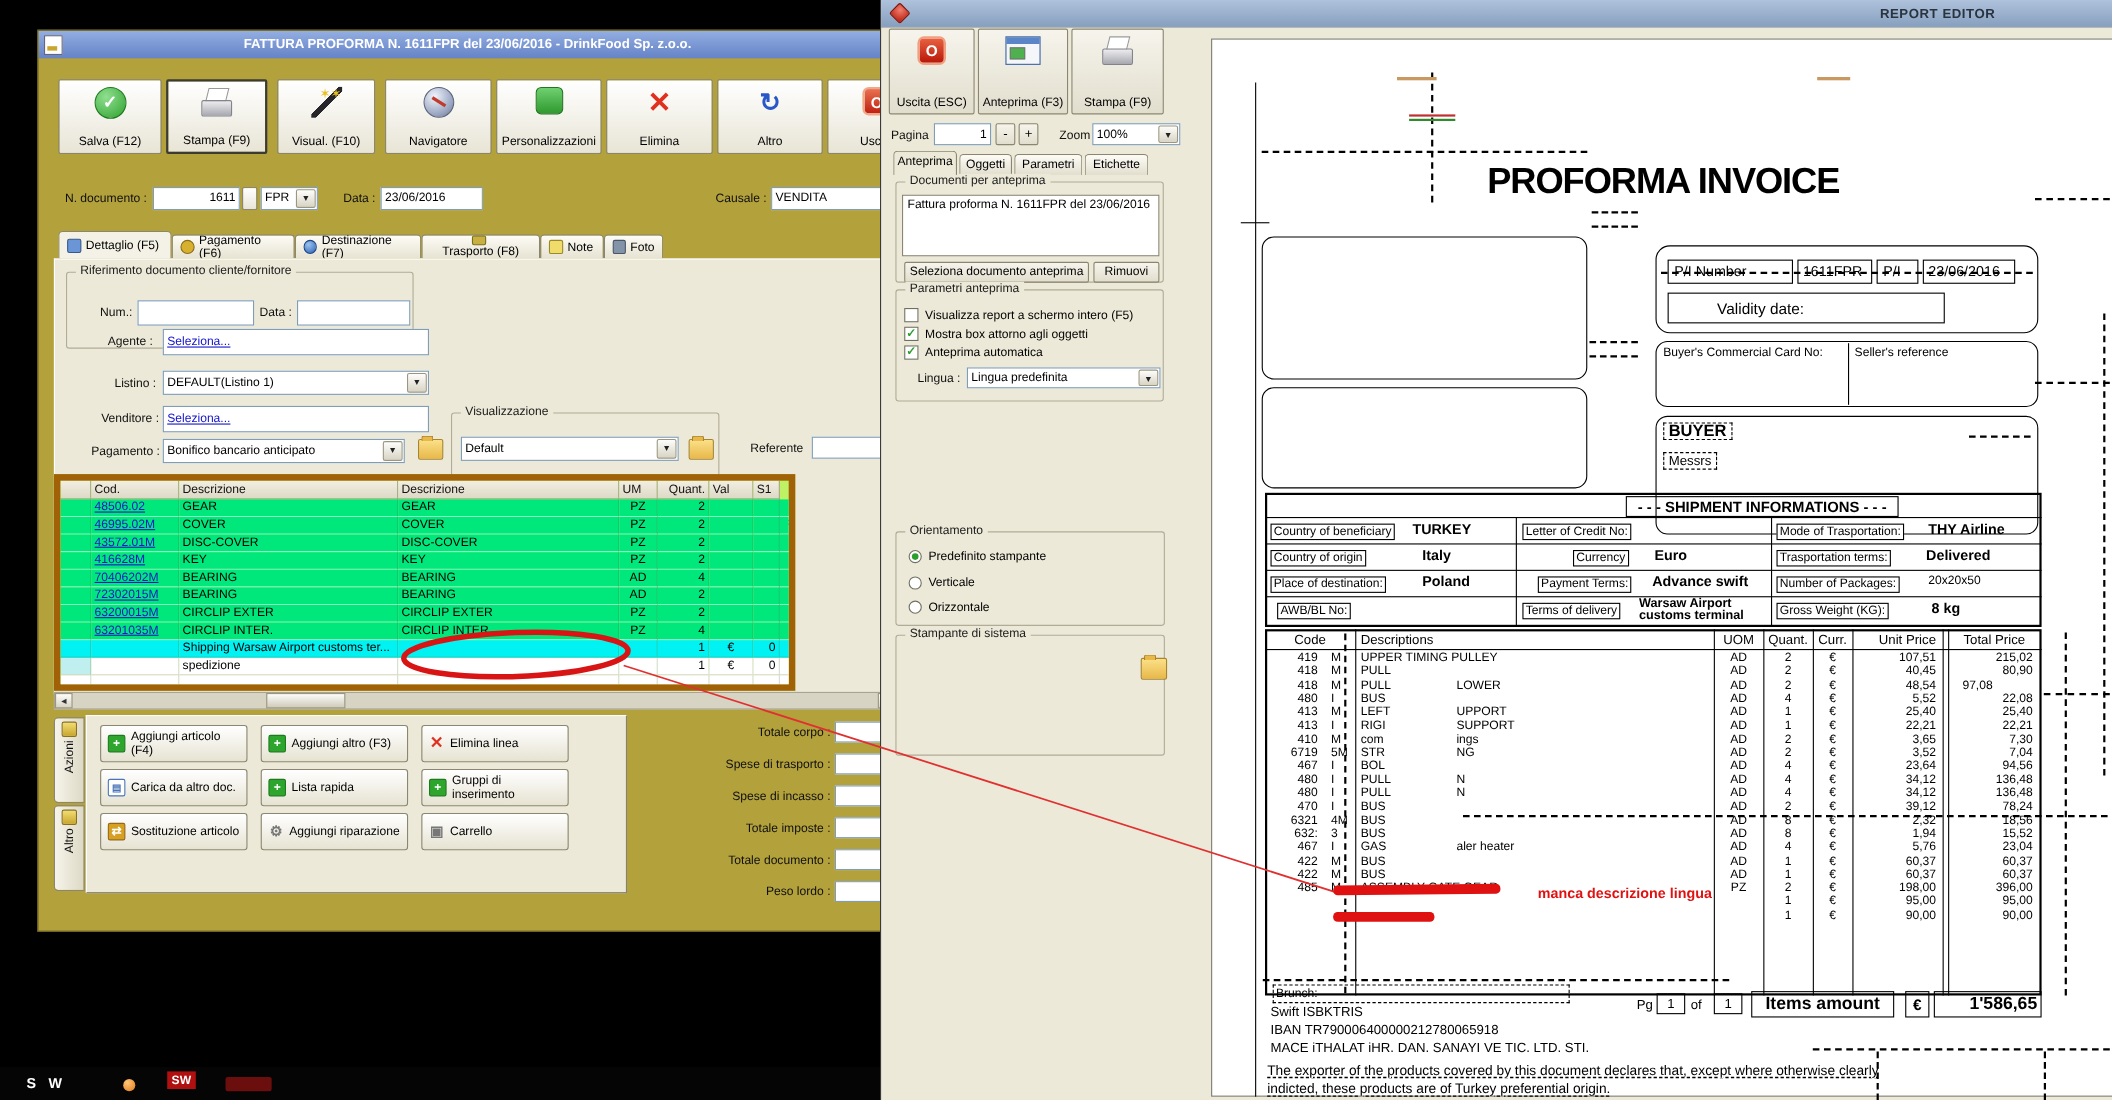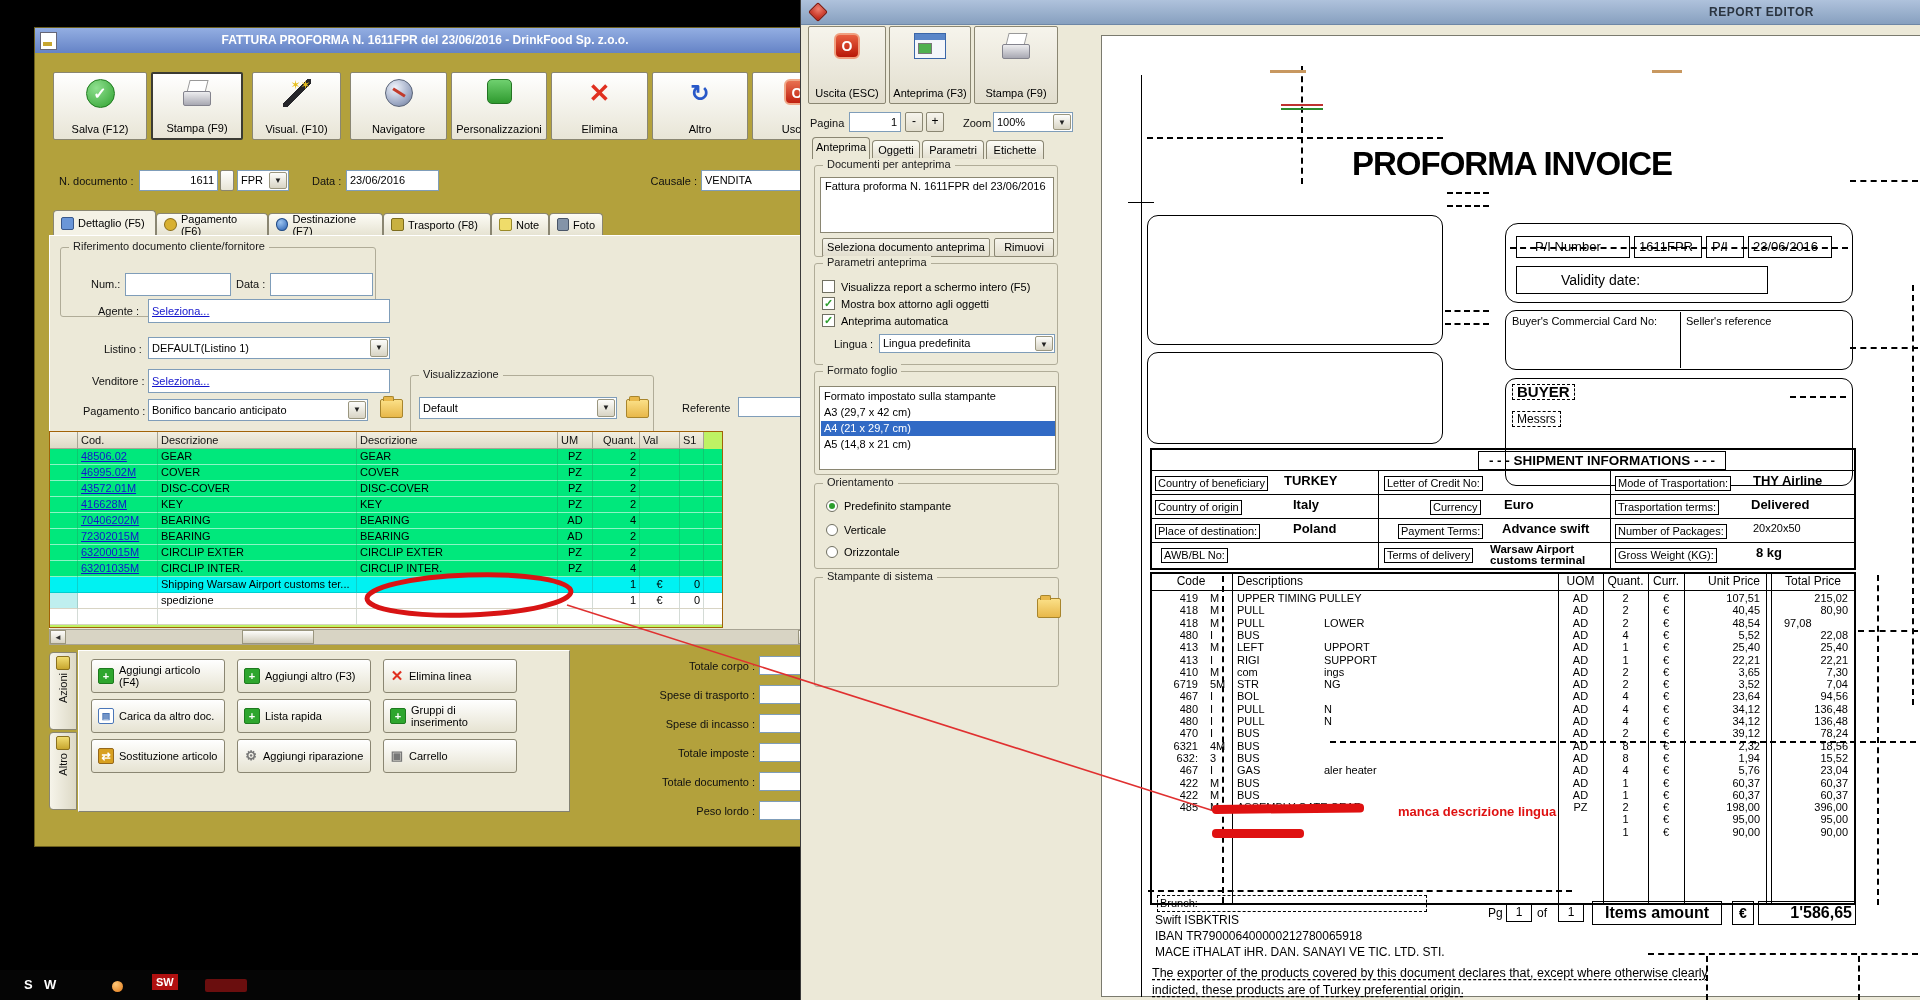--- a/index.html
+++ b/index.html
@@ -69,21 +69,21 @@
   .doc-ic::after{content:'';position:absolute;left:2px;top:9px;width:9px;height:4px;background:#C8A62E}
   #lw-toolbar{position:absolute;left:0;top:44px;width:100%;height:71px}
   #lw-toolbar .xpbtn{top:0;height:68px}
   .lwtab{position:absolute;background:linear-gradient(#FDFCF6,#E6E3D2);border:1px solid #8A8672;border-bottom:none;
     border-radius:4px 4px 0 0;font-size:11px;display:flex;align-items:center;padding:0 7px;box-sizing:border-box;height:22px;top:3px}
   .lwtab.act{top:0;height:25px;background:#F4F2E6;z-index:2}
   #lw-panel{position:absolute;left:14px;top:207px;width:766px;height:396px;background:#ECE9D8;
     border:1px solid #fff;border-right-color:#848273;border-bottom-color:#848273;box-sizing:border-box}
   .lab{position:absolute;font-size:11px;color:#101010;white-space:nowrap}
   
-  #lw-grid{position:absolute;left:14px;top:403px;width:674px;height:197px;background:#bef264;border:1px solid #a16207;
+  #lw-grid{position:absolute;left:14px;top:403px;width:674px;height:197px;background:#bef264;border:6px solid #a16207;
     box-sizing:border-box;overflow:hidden}
   .gh{position:absolute;top:0;height:17px;background:linear-gradient(#F2EFE2,#DDD9C6);border-right:1px solid #A8A494;
     border-bottom:1px solid #A8A494;font-size:11px;line-height:16px;padding:0 3px;box-sizing:border-box;color:#111}
   .grow{position:absolute;left:0}
   .gc{position:absolute;top:0;height:16px;font-size:11px;line-height:15px;padding:0 3px;box-sizing:border-box;
     border-right:1px solid rgba(60,90,70,.22);border-bottom:1px solid rgba(255,255,255,.55);overflow:hidden;white-space:nowrap}
   .grow.green .gc{background:#00E87C}
   .grow.cyan .gc{background:#00F2F2;border-bottom-color:rgba(0,0,0,.15)}
   .grow.white .gc{background:#fff;border-bottom-color:#D8D4C4}
   .grow.white .gc.sel{background:#BFEFEF}
@@ -208,21 +208,21 @@
         <span>Dettaglio (F5)</span>
       </div>
       <div class="lwtab" style="left: 121px; width: 112px;">
         <span class="sic money-icon"></span>
         <span>Pagamento (F6)</span>
       </div>
       <div class="lwtab" style="left: 233px; width: 115px;">
         <span class="sic globe-icon"></span>
         <span>Destinazione (F7)</span>
       </div>
-      <div class="lwtab" style="left: 348px; width: 108px;">
+      <div class="lwtab" style="left: 348px; width: 108px; flex-direction: column;">
         <span class="sic transport-icon"></span>
         <span>Trasporto (F8)</span>
       </div>
       <div class="lwtab" style="left: 456px; width: 58px;">
         <span class="sic note-icon"></span>
         <span>Note</span>
       </div>
       <div class="lwtab" style="left: 514px; width: 54px;">
         <span class="sic photo-icon"></span>
         <span>Foto</span>
@@ -536,29 +536,20 @@
       <span class="combo-ar">▼</span>
     </div>
   <div class="cbx" style="left: 7px; top: 16px; width: 13px; height: 13px;"></div>
       <div style="left: 26px; top: 17px; font-size: 11px; white-space: nowrap; position: absolute;">Visualizza report a schermo intero (F5)</div>
       <div class="cbx" style="left: 7px; top: 33px; width: 13px; height: 13px;">✓</div>
       <div style="left: 26px; top: 34px; font-size: 11px; white-space: nowrap; position: absolute;">Mostra box attorno agli oggetti</div>
       <div class="cbx" style="left: 7px; top: 50px; width: 13px; height: 13px;">✓</div>
       <div style="left: 26px; top: 51px; font-size: 11px; white-space: nowrap; position: absolute;">Anteprima automatica</div>
     </div>
 
-  <div class="grp" style="left:13px;top:371px;width:245px;height:104px">
-    <span class="lg">Formato foglio</span>
-    <div class="lb" style="left:4px;top:14px;width:237px;height:84px" id="rw-formato">
-        <div class="lbitem" style="top: 2px;">Formato impostato sulla stampante</div>
-        <div class="lbitem" style="top: 18px;">A3 (29,7 x 42 cm)</div>
-        <div class="lbitem on" style="top: 34px;">A4 (21 x 29,7 cm)</div>
-        <div class="lbitem" style="top: 50px;">A5 (14,8 x 21 cm)</div>
-      </div>
-  </div>
 
   <div class="grp" style="left:13px;top:483px;width:245px;height:86px">
     <span class="lg">Orientamento</span>
     <div id="rw-orient"></div>
   <div class="rdo on" style="left: 11px; top: 16px; width: 12px; height: 12px;"></div>
       <div style="left: 29px; top: 16px; font-size: 11px; white-space: nowrap; position: absolute;">Predefinito stampante</div>
       <div class="rdo" style="left: 11px; top: 40px; width: 12px; height: 12px;"></div>
       <div style="left: 29px; top: 40px; font-size: 11px; white-space: nowrap; position: absolute;">Verticale</div>
       <div class="rdo" style="left: 11px; top: 62px; width: 12px; height: 12px;"></div>
       <div style="left: 29px; top: 62px; font-size: 11px; white-space: nowrap; position: absolute;">Orizzontale</div>
@@ -572,21 +563,21 @@
   <div id="rw-preview"></div>
 </div>
 
 <div id="inv">
   <div class="ib b" style="left:1352px;top:147px;font-size:33px;letter-spacing:-1px;line-height:34px">PROFORMA INVOICE</div>
 
   <div class="rbox" style="left:1147px;top:215px;width:296px;height:130px"></div>
   <div class="rbox" style="left:1147px;top:352px;width:296px;height:92px"></div>
 
   <div class="rbox" style="left:1505px;top:223px;width:348px;height:80px;border-radius:13px"></div>
-  <div class="box ib" style="left:1516px;top:236px;width:114px;height:22px;font-size:13px;line-height:20px;padding-left:18px">P/I Number</div>
+  <div class="box ib" style="left:1516px;top:236px;width:114px;height:22px;font-size:13px;line-height:20px;padding-left:5px">P/I Number</div>
   <div class="box ib" style="left:1634px;top:236px;width:68px;height:22px;font-size:13px;line-height:20px;padding-left:4px">1611FPR</div>
   <div class="box ib" style="left:1706px;top:236px;width:38px;height:22px;font-size:13px;line-height:20px;padding-left:5px">P/I</div>
   <div class="box ib" style="left:1748px;top:236px;width:84px;height:22px;font-size:13px;line-height:20px;padding-left:4px">23/06/2016</div>
   <div class="box ib" style="left:1516px;top:266px;width:252px;height:28px;font-size:14px;line-height:26px;text-indent:44px">Validity date:</div>
 
   <div class="rbox" style="left:1505px;top:310px;width:348px;height:60px"></div>
   <div class="ib" style="left:1512px;top:315px">Buyer's Commercial Card No:</div>
   <div class="ib" style="left:1686px;top:315px">Seller's reference</div>
 
   <div class="rbox" style="left:1505px;top:378px;width:348px;height:108px"></div>

